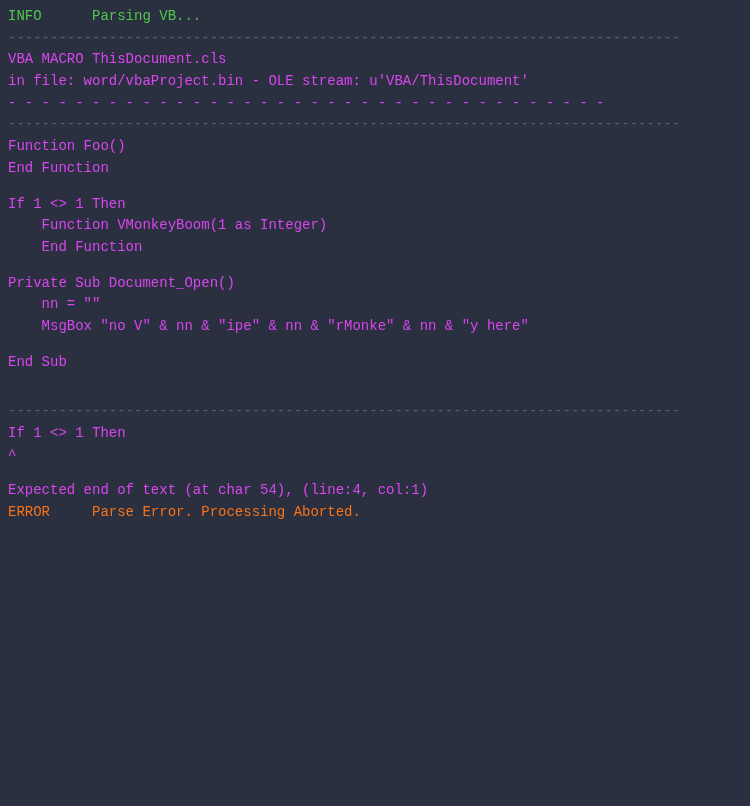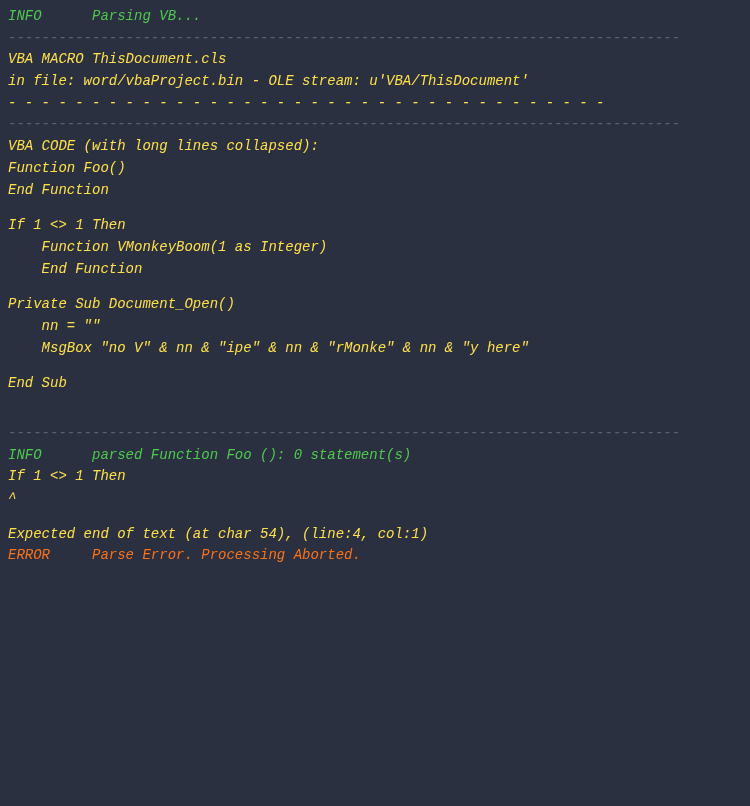--- a/index.html
+++ b/index.html
@@ -1,60 +1,58 @@
 <!DOCTYPE html>
 <html><head>
   <meta charset="utf-8">
   <style>
-    * { margin: 0; padding: 0; box-sizing: border-box; font-style: italic; }
+    * { margin: 0; padding: 0; box-sizing: border-box; }
     body {
       background-color: #2b3040;
       font-family: 'Courier New', Courier, monospace;
       font-size: 14px;
       color: #c8cdd8;
       width: 750px;
       min-height: 806px;
       padding: 6px 8px;
       line-height: 1.55;
     }
     .line {
       white-space: pre;
       display: block;
     }
     .green { color: #4ec94e; }
     .red { color: #f97316; }
-    .white { color: #fde047; }
+    .white { color: #d946ef; }
     .divider { color: #5a6070; }
     .spacer { display: block; height: 14px; }
   </style>
 </head>
 <body>
 
 <div>
   <span class="line green">INFO      Parsing VB...</span>
   <span class="line divider">--------------------------------------------------------------------------------</span>
   <span class="line white">VBA MACRO ThisDocument.cls</span>
   <span class="line white">in file: word/vbaProject.bin - OLE stream: u'VBA/ThisDocument'</span>
   <span class="line white">- - - - - - - - - - - - - - - - - - - - - - - - - - - - - - - - - - - -</span>
   <span class="line divider">--------------------------------------------------------------------------------</span>
-  <span class="line white">VBA CODE (with long lines collapsed):</span>
   <span class="line white">Function Foo()</span>
   <span class="line white">End Function</span>
   <span class="spacer"></span>
   <span class="line white">If 1 &lt;&gt; 1 Then</span>
   <span class="line white">    Function VMonkeyBoom(1 as Integer)</span>
   <span class="line white">    End Function</span>
   <span class="spacer"></span>
   <span class="line white">Private Sub Document_Open()</span>
   <span class="line white">    nn = ""</span>
   <span class="line white">    MsgBox "no V" &amp; nn &amp; "ipe" &amp; nn &amp; "rMonke" &amp; nn &amp; "y here"</span>
   <span class="spacer"></span>
   <span class="line white">End Sub</span>
   <span class="spacer"></span>
   <span class="spacer"></span>
   <span class="line divider">--------------------------------------------------------------------------------</span>
-  <span class="line green">INFO      parsed Function Foo (): 0 statement(s)</span>
   <span class="line white">If 1 &lt;&gt; 1 Then</span>
   <span class="line white">^</span>
   <span class="spacer"></span>
   <span class="line white">Expected end of text (at char 54), (line:4, col:1)</span>
   <span class="line red">ERROR     Parse Error. Processing Aborted.</span>
 </div>
 
 </body></html>

